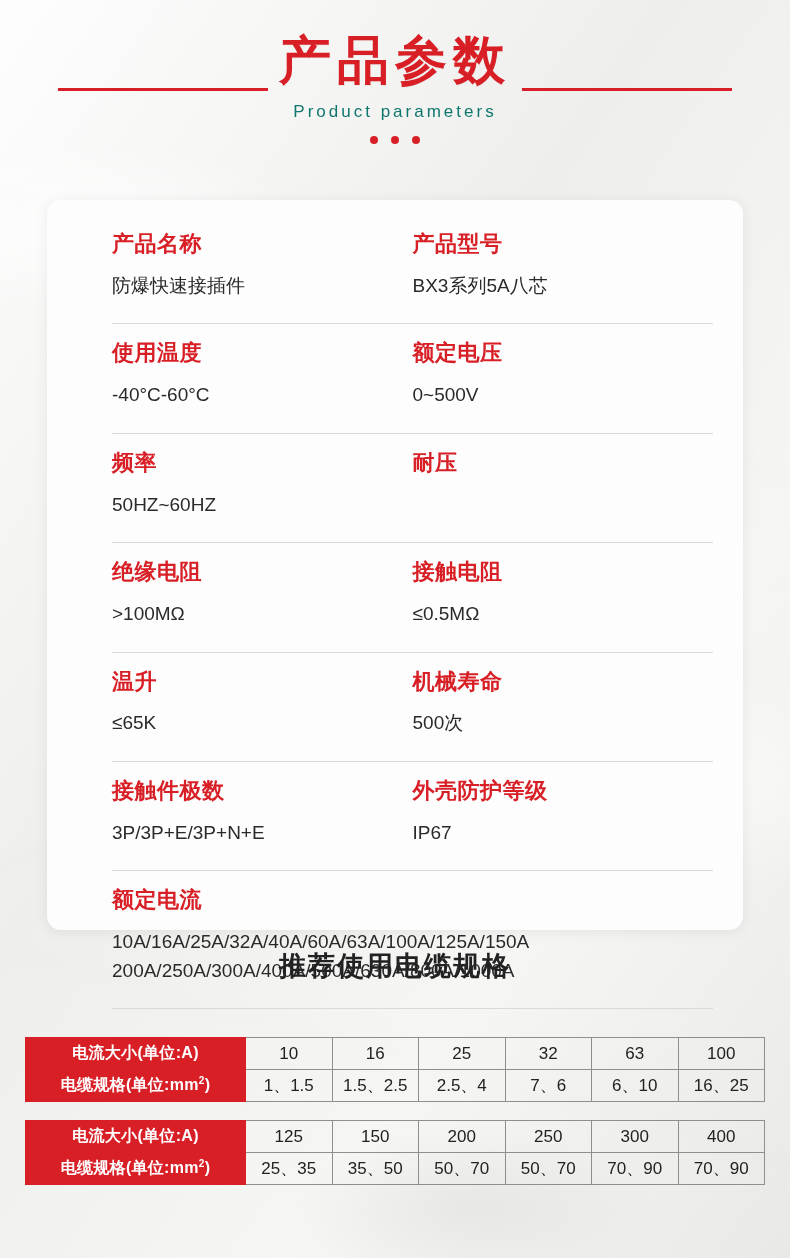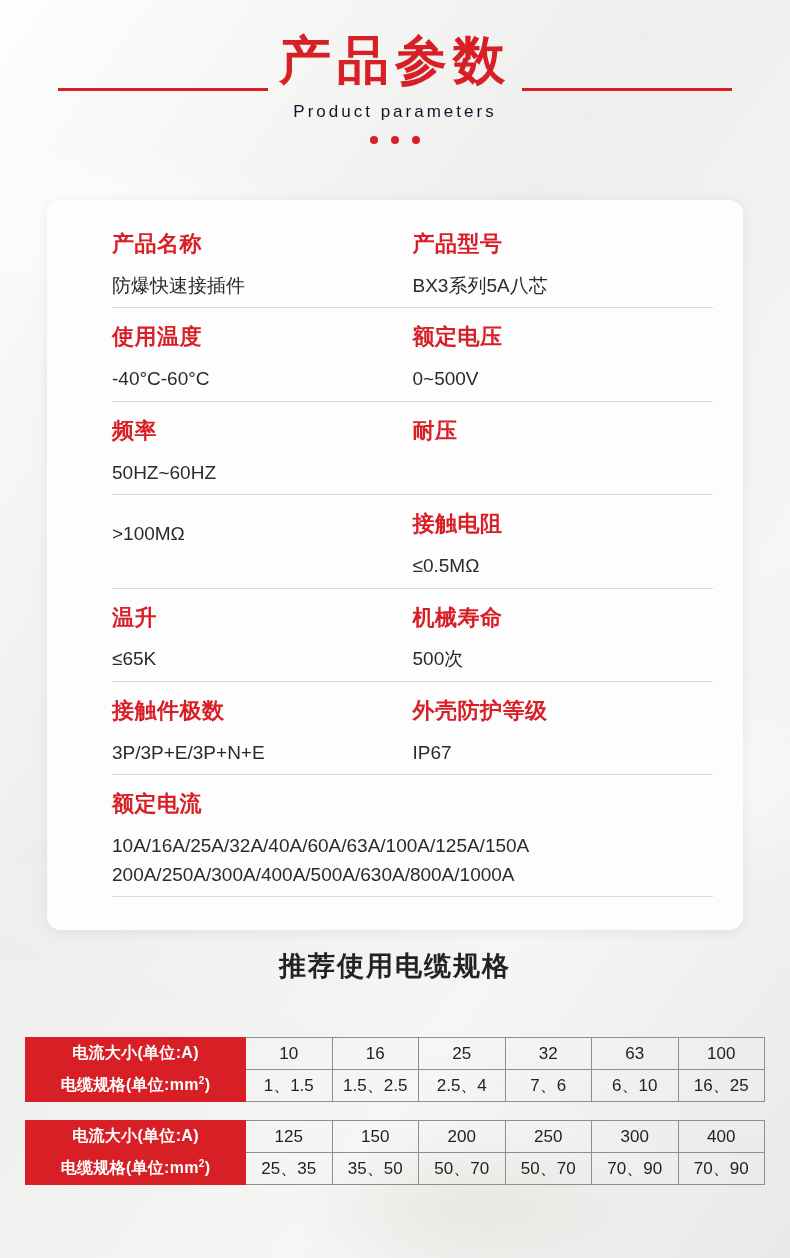--- a/index.html
+++ b/index.html
@@ -67,21 +67,21 @@
     font-weight: bold;
     color: #d81f26;
     letter-spacing: 6px;
     line-height: 1;
     margin: 0;
     text-shadow: 0 1px 0 rgba(0,0,0,0.04);
   }
   .title-en {
     margin-top: 16px;
     font-size: 17px;
-    color: #0f172a;
+    color: #0f766e;
     letter-spacing: 3px;
   }
   .dots {
     margin-top: 14px;
     display: flex;
     justify-content: center;
     gap: 13px;
   }
   .dot {
     width: 8px;
@@ -103,21 +103,21 @@
   }
   .spec-table {
     position: absolute;
     top: 28px;
     left: 65px;
     right: 30px;
   }
   .spec-row {
     display: flex;
     border-bottom: 1px solid #d9d9d9;
-    padding-bottom: 7px;
+    padding-bottom: 23px;
     margin-bottom: 13px;
   }
   .spec-row:last-child { border-bottom: 1px solid #d9d9d9; }
   .spec-cell {
     flex: 0 0 50%;
     box-sizing: border-box;
     padding-right: 14px;
   }
   .spec-cell.full { flex: 0 0 100%; }
   .spec-label {
@@ -231,20 +231,21 @@
           <div class="spec-label">频率</div>
           <div class="spec-value">50HZ~60HZ</div>
         </div>
         <div class="spec-cell">
           <div class="spec-label">耐压</div>
         </div>
       </div>
 
       <div class="spec-row">
         <div class="spec-cell">
+          <div class="spec-label">绝缘电阻</div>
           <div class="spec-value">&gt;100MΩ</div>
         </div>
         <div class="spec-cell">
           <div class="spec-label">接触电阻</div>
           <div class="spec-value">≤0.5MΩ</div>
         </div>
       </div>
 
       <div class="spec-row">
         <div class="spec-cell">

